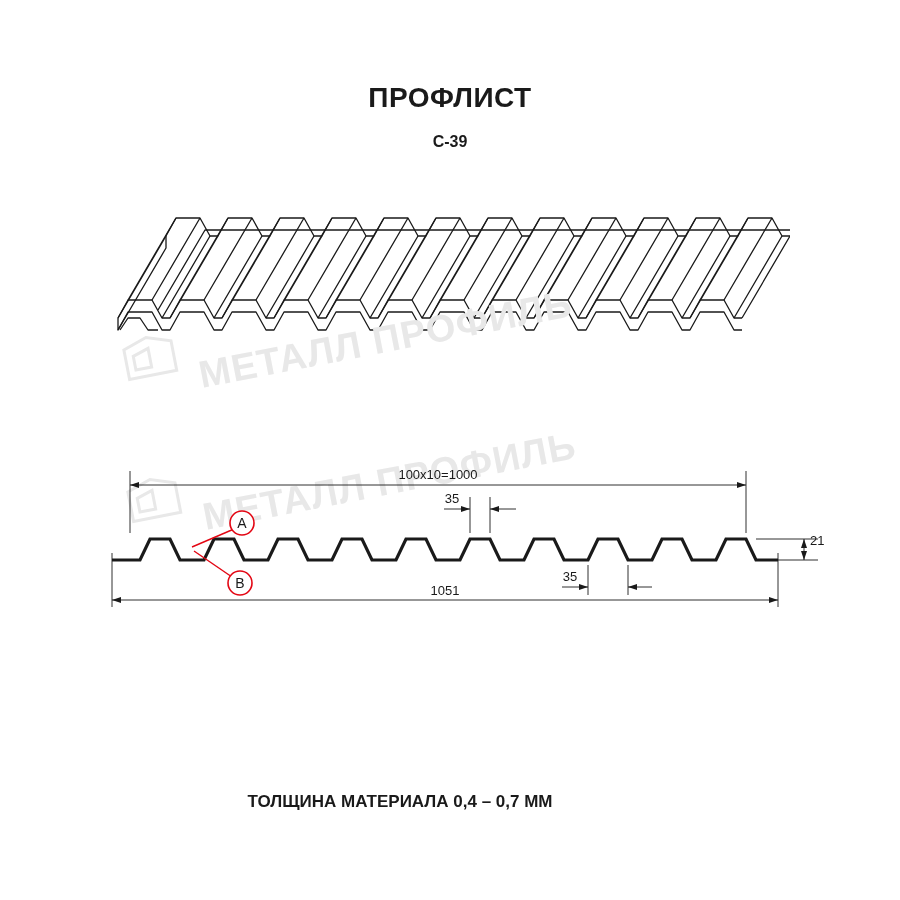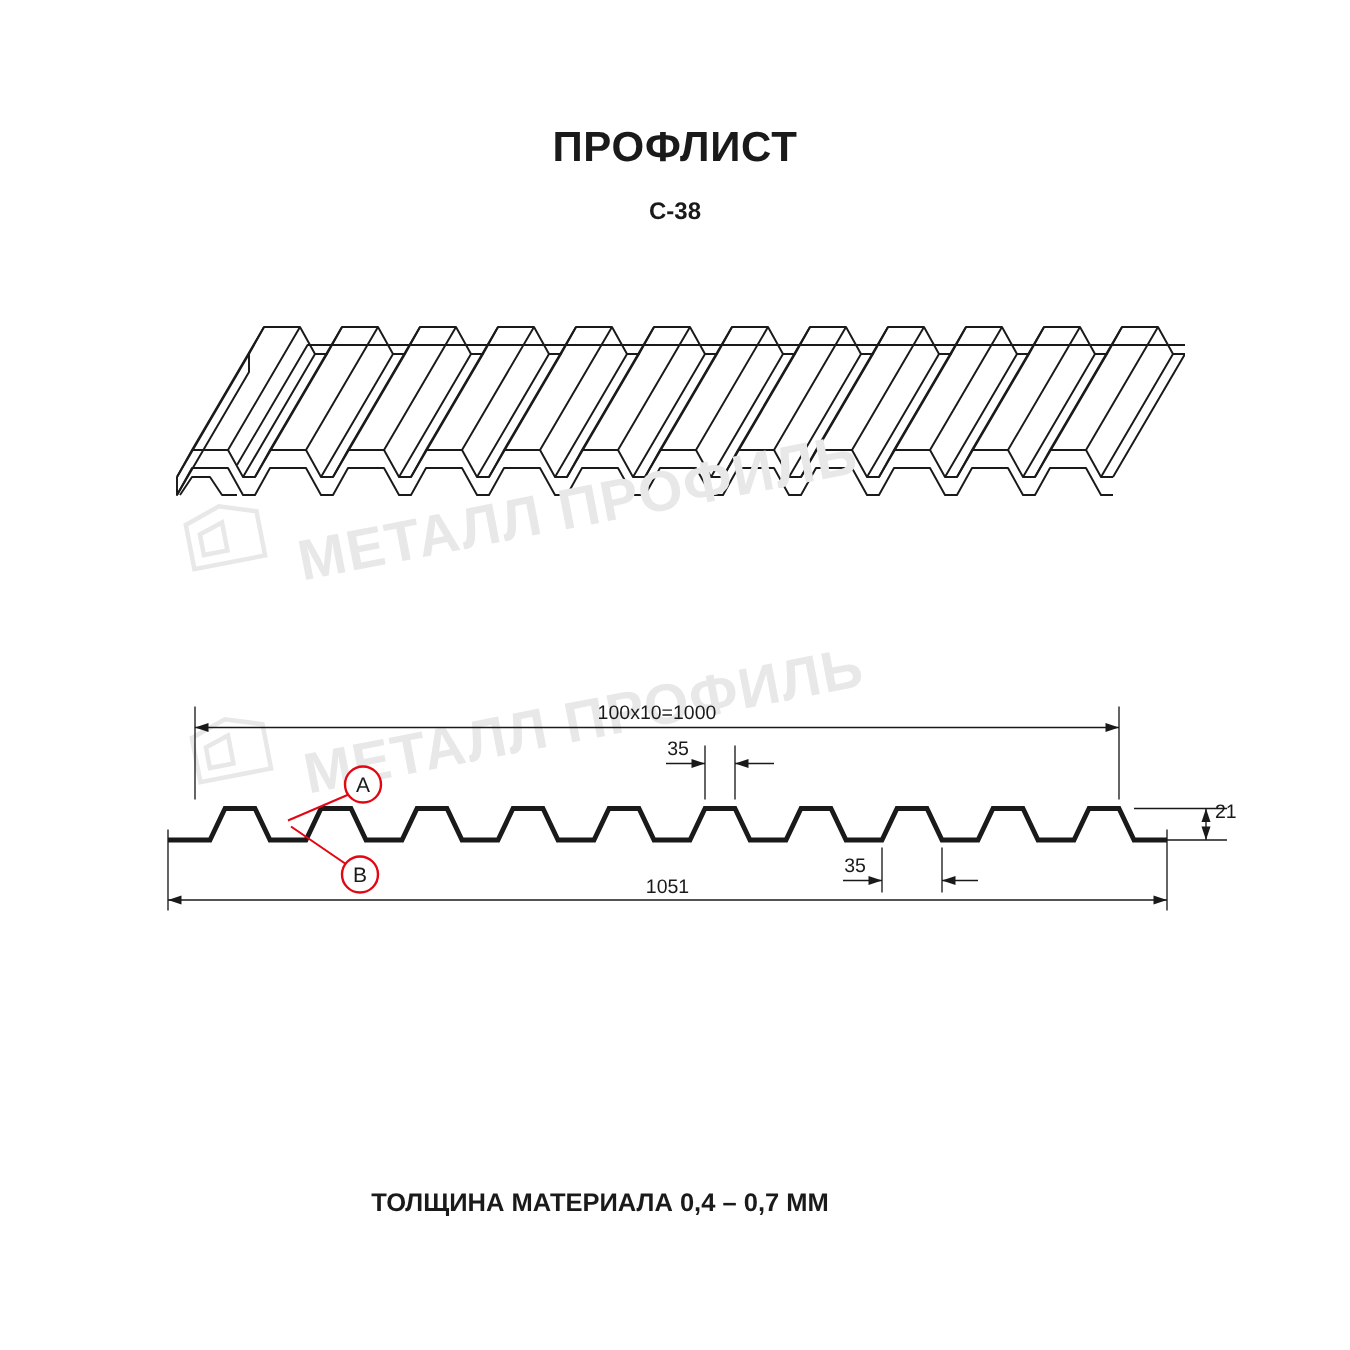--- a/index.html
+++ b/index.html
@@ -94,21 +94,21 @@
     font-family: "Liberation Sans", sans-serif;
     fill: #1a1a1a;
   }
 </style>
 </head>
 <body>
 
 <div class="page">
 
   <div class="title">ПРОФЛИСТ</div>
-  <div class="subtitle">С-38</div>
+  <div class="subtitle">С-39</div>
 
   <div class="iso-wrap">
     <svg width="680" height="160" viewBox="0 0 680 160">
       <g fill="none" stroke="#1a1a1a" stroke-width="1.3" stroke-linejoin="round">
 
         <path d="M 48 110 L 95 30 L 680 30"></path>
 
         <g>
           <path d="M 10 130 L 18 118 L 30 118 L 38 130 L 48 130"></path>
         </g>

